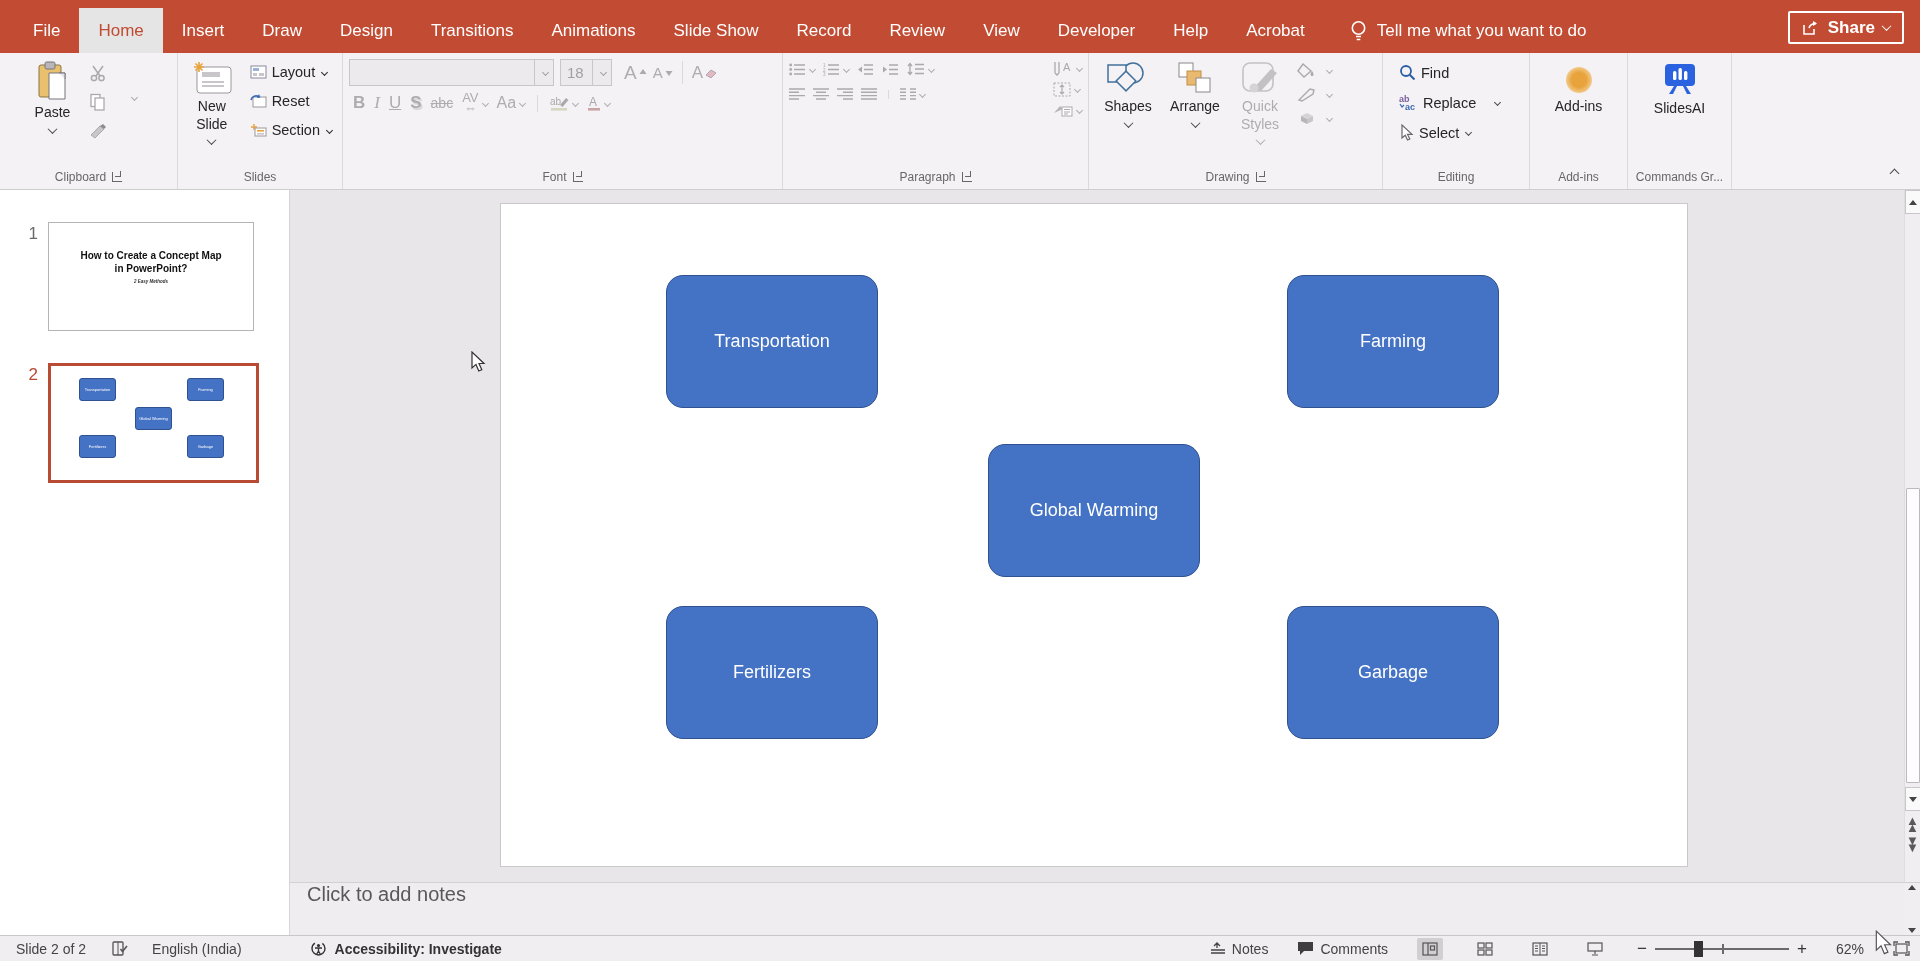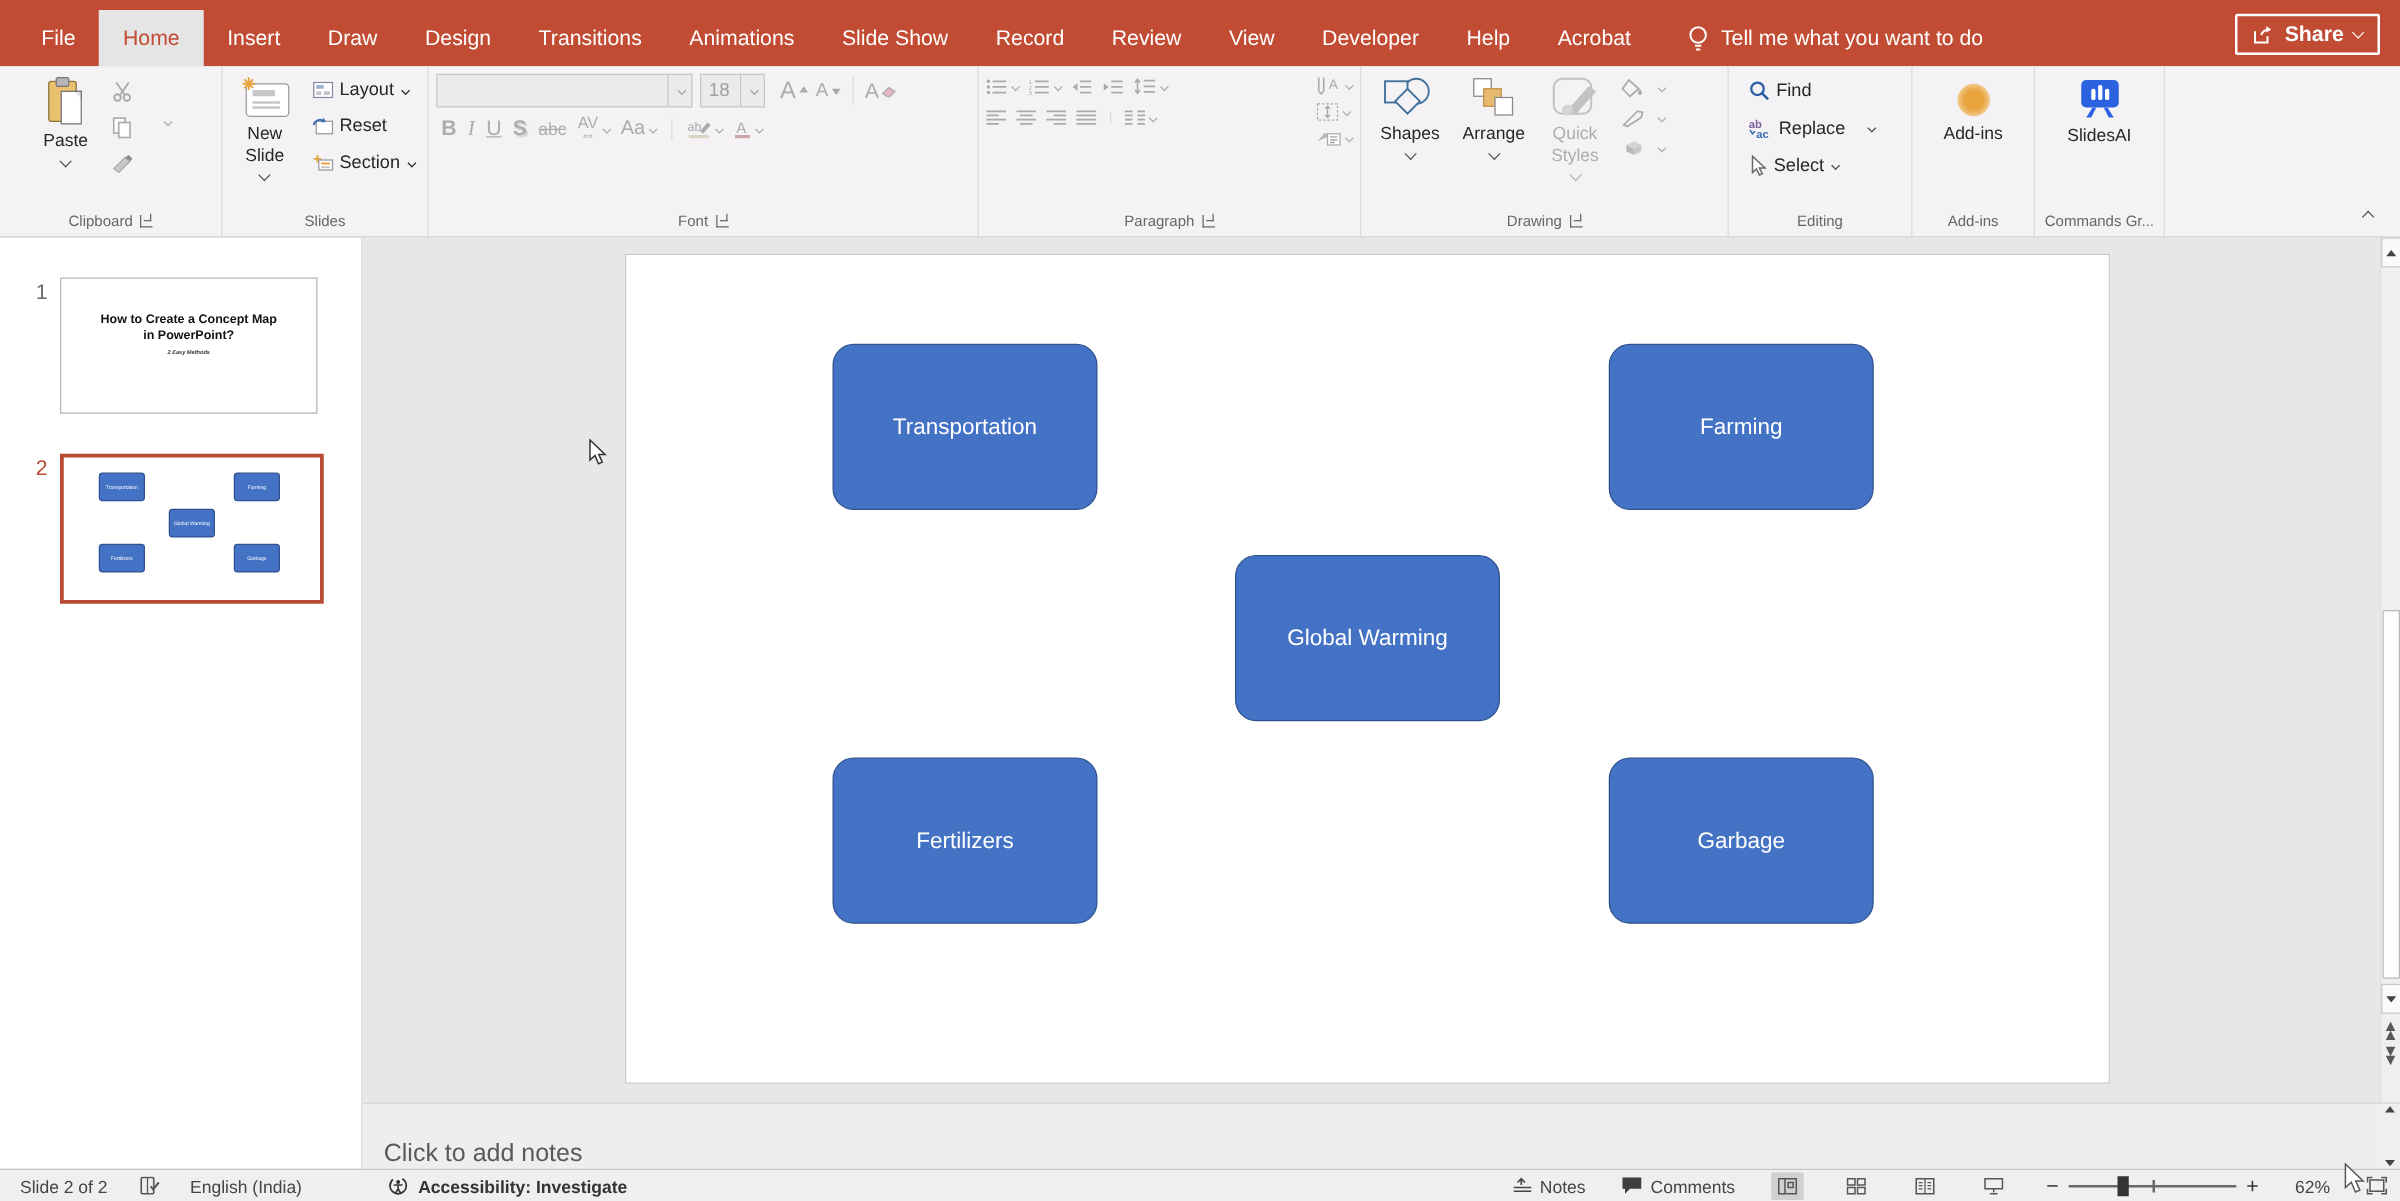--- a/index.html
+++ b/index.html
@@ -66,21 +66,21 @@
   .cbox { position:absolute; width:212px; height:133px; background:#4472C4; border:1.5px solid #2F528F; border-radius:17px; color:#fff; font-size:18px; display:flex; align-items:center; justify-content:center; }
   .cursor1 { position:absolute; left:181px; top:161px; }
   .vscroll { width:16px; background:#F0EEF1; border-left:1px solid #E0DDE0; display:flex; flex-direction:column; align-items:center; }
   .sbtn { width:16px; height:24px; background:#FBFAFB; border:1px solid #C9C6C9; display:flex; align-items:center; justify-content:center; }
   .tri { width:0; height:0; border-left:4px solid transparent; border-right:4px solid transparent; }
   .tri.up { border-bottom:5px solid #444; } .tri.down { border-top:5px solid #444; }
   .sthumb { width:14px; height:295px; background:#FDFDFD; border:1px solid #BCB9BC; margin-top:274px; border-radius:1px; }
   .dbl { color:#5a5a5a; line-height:.55; font-size:13px; margin-top:6px; text-align:center; }
 
   .notesrow { height:53px; display:flex; border-top:1px solid #D3D0D3; background:#EFEDEF; }
-  .notes { flex:1; display:flex; align-items:flex-end; padding-left:17px; color:#595959; font-size:20px; }
+  .notes { flex:1; display:flex; align-items:flex-start; padding-left:17px; color:#595959; font-size:20px; }
   .notes-scroll { width:16px; display:flex; flex-direction:column; justify-content:space-between; padding:2px 0; align-items:center; background:#F0EEF1; }
 
   
   .statusbar { height:26px; background:#F0EEF1; border-top:1px solid #C9C6C9; display:flex; align-items:center; font-size:14px; color:#444; flex:0 0 auto; position:relative; }
   .sb-left { display:flex; align-items:center; }
   .sb-right { margin-left:auto; display:flex; align-items:center; gap:29px; padding-right:10px; }
   .sb-item { display:flex; align-items:center; gap:6px; }
   .viewbtn { width:26px; height:22px; display:flex; align-items:center; justify-content:center; border-radius:2px; }
   .viewbtn.active { background:#D2CFD2; }
   .zoomwrap { display:flex; align-items:center; gap:8px; }

